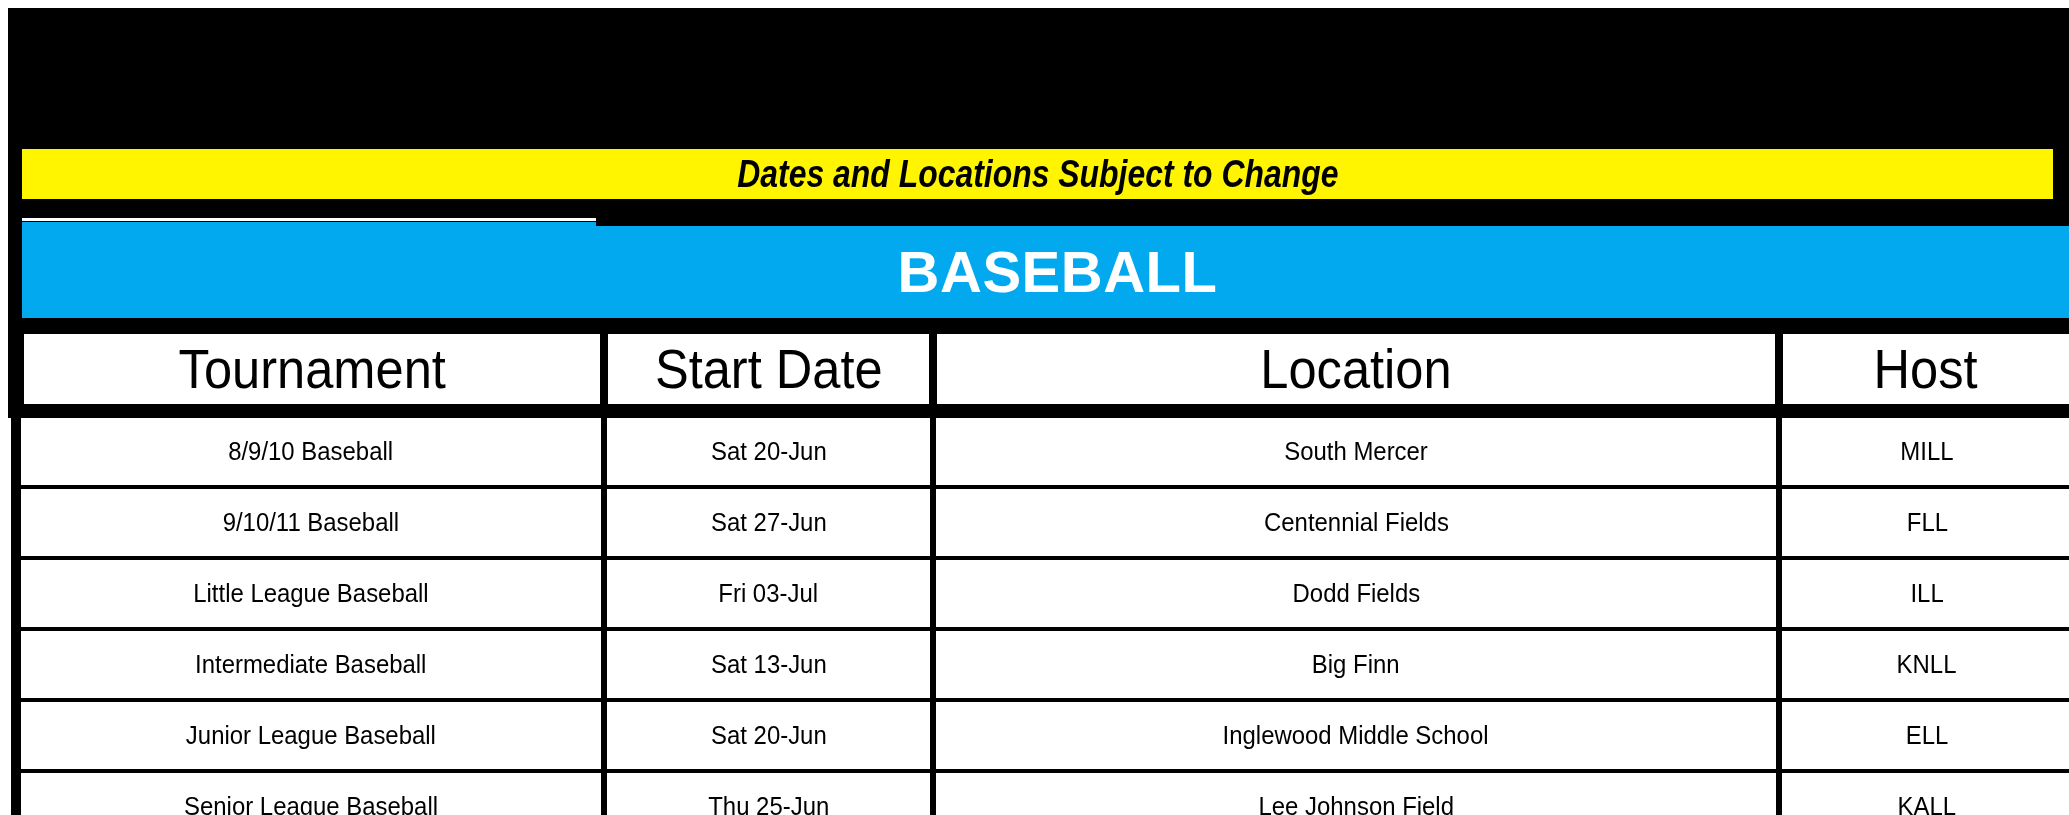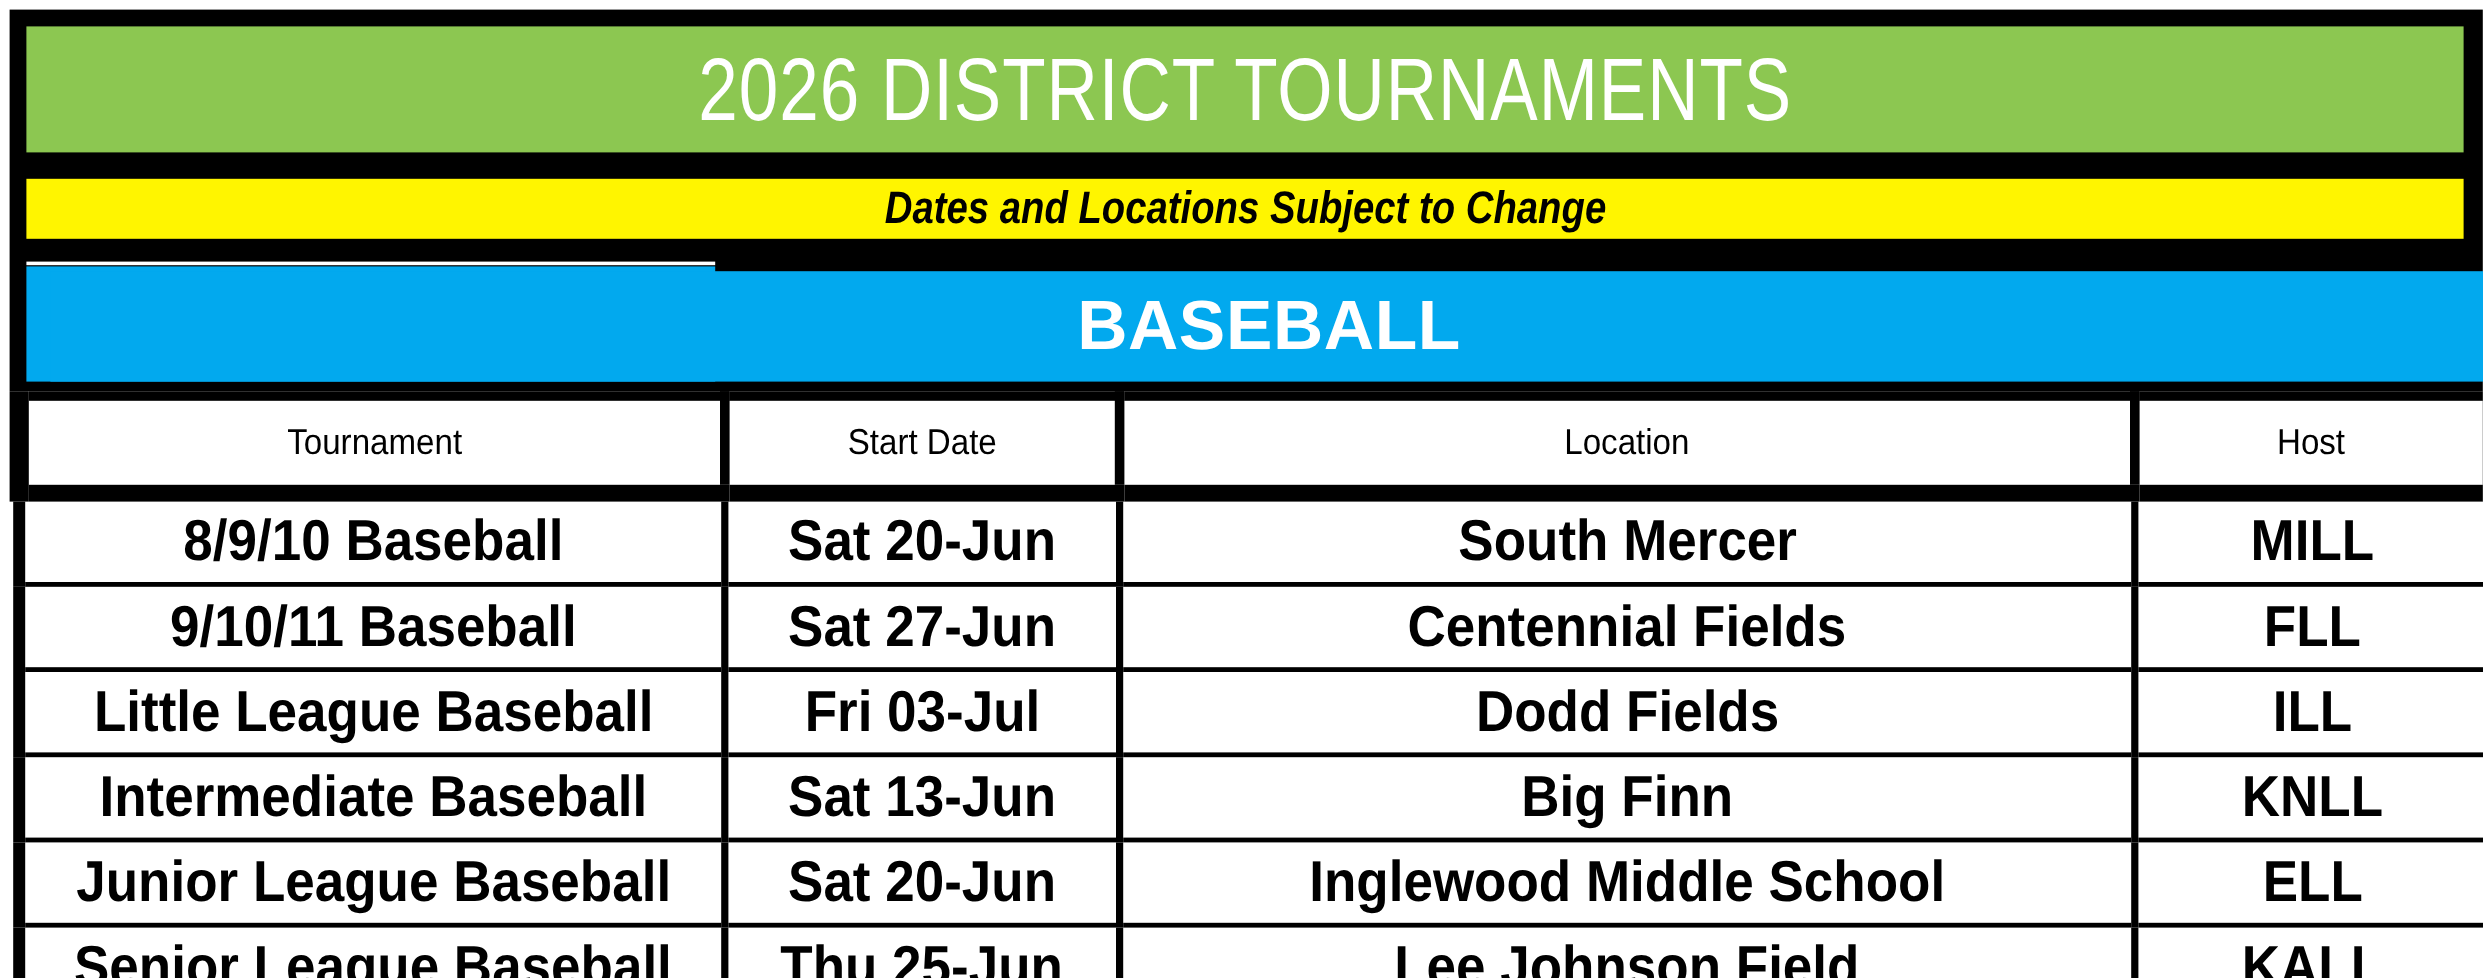--- a/index.html
+++ b/index.html
@@ -139,59 +139,55 @@
     background: #ffffff;
     font-weight: 400;
     padding: 0;
     overflow: hidden;
     white-space: nowrap;
   }
 
   
   #schedule-table thead th {
     height: 70px;
-    font-size: 30px;
+    font-size: 55px;
     border-left: 8px solid #000000;
     border-right: 8px solid #000000;
     border-top: 8px solid #000000;
     border-bottom: 14px solid #000000;
   }
   #schedule-table thead th:first-child { border-left-width: 16px; }
   #schedule-table thead th:last-child  { border-right-width: 16px; }
 
   
   #schedule-table tbody td {
     height: 67px;
-    font-size: 48px;
+    font-size: 26px;
     border-left: 6px solid #000000;
     border-right: 6px solid #000000;
     border-top: 4px solid #000000;
     border-bottom: 4px solid #000000;
-    font-weight: bold;
   }
   #schedule-table tbody td:first-child { border-left-width: 10px; }
   #schedule-table tbody td:last-child  { border-right-width: 10px; }
   #schedule-table tbody tr:last-child td { border-bottom-width: 12px; }
 
   .cell-text {
     display: inline-block;
     transform: scaleX(0.92);
     transform-origin: center center;
   }
 </style>
 </head>
 <body>
 
 <div id="poster">
 
   <div class="banner-frame">
 
-    <div class="band band--title">
-      <span class="band-text">2026 DISTRICT TOURNAMENTS</span>
-    </div>
 
     <div class="band band--subtitle">
       <span class="band-text">Dates and Locations Subject to Change</span>
     </div>
 
     <div class="sport-hairline"></div>
 
     <div class="band band--sport-left"></div>
 
     <div class="band band--sport">

